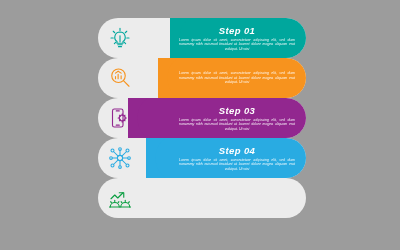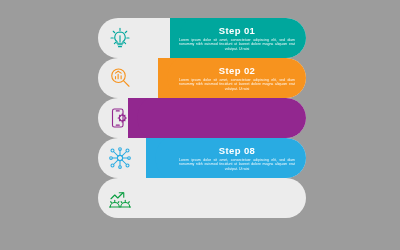--- a/index.html
+++ b/index.html
@@ -1,21 +1,21 @@
 <!DOCTYPE html>
 <html><head>
 <meta charset="utf-8">
 <style>
   html,body{margin:0;padding:0;}
   body{
     width:400px;height:250px;overflow:hidden;
     background:#9c9c9c;
     font-family:"Liberation Sans","DejaVu Sans",sans-serif;
   }
-  #infographic{position:relative;width:400px;height:250px;}
+  #infographic{position:relative;width:400px;height:250px;font-style:italic;}
 
   .row{
     position:absolute;
     left:98px;
     width:208px;
     height:40px;
   }
   .row .pill{
     position:absolute;inset:0;
     background:#ececec;
@@ -96,40 +96,43 @@
     </div>
     <div class="row" style="top: 58px;">
       <div class="pill"></div>
       <div class="panel" style="background: rgb(247, 147, 30); left: 60px;">
         <div class="curve">
           <svg viewBox="0 0 34 40" preserveAspectRatio="none">
             <path d="M34 0 H20 C6 8 6 32 20 40 H34 Z" fill="#F7931E"></path>
           </svg>
         </div>
         <div class="content">
-          <div class="step-title">Step 02</div>
           <div class="step-body">Lorem ipsum dolor sit amet, consectetuer adipiscing elit, sed diam nonummy nibh euismod tincidunt ut laoreet dolore magna aliquam erat volutpat. Ut wisi</div>
         </div>
       </div>
       <div class="icon" style="color: rgb(247, 147, 30);">
         <svg viewBox="0 0 32 32" fill="none" stroke="currentColor" stroke-width="1.5" stroke-linecap="round">
           <circle cx="14" cy="13" r="9"></circle>
           <path d="M20.6 19.6 28 27"></path>
           <path d="M10 17v-3M13.5 17v-6M17.5 17v-4"></path>
           <path d="M10 9.5 13.5 7l4 2.5"></path>
         </svg>
       </div>
     </div>
     <div class="row" style="top: 98px;">
       <div class="pill"></div>
       <div class="panel" style="background: rgb(146, 39, 143); left: 30px;">
         <div class="curve">
           <svg viewBox="0 0 34 40" preserveAspectRatio="none">
             <path d="M34 0 H20 C6 8 6 32 20 40 H34 Z" fill="#92278F"></path>
           </svg>
+        </div>
+        <div class="content">
+          <div class="step-title">Step 03</div>
+          <div class="step-body">Lorem ipsum dolor sit amet, consectetuer adipiscing elit, sed diam nonummy nibh euismod tincidunt ut laoreet dolore magna aliquam erat volutpat. Ut wisi</div>
         </div>
       </div>
       <div class="icon" style="color: rgb(146, 39, 143);">
         <svg viewBox="0 0 32 32" fill="none" stroke="currentColor" stroke-width="1.5" stroke-linecap="round">
           <rect x="6" y="4" width="14" height="24" rx="2.5"></rect>
           <path d="M11 6.5h4"></path>
           <path d="M11 25.5h4"></path>
           <circle cx="19" cy="16" r="4"></circle>
           <path d="M19 10.5v2M19 19.5v2M13.5 16h2M22.5 16h2M15.3 12.3l1.4 1.4M21.3 18.3l1.4 1.4M22.7 12.3l-1.4 1.4M16.7 18.3l-1.4 1.4"></path>
         </svg>
@@ -137,21 +140,21 @@
     </div>
     <div class="row" style="top: 138px;">
       <div class="pill"></div>
       <div class="panel" style="background: rgb(41, 171, 226); left: 48px;">
         <div class="curve">
           <svg viewBox="0 0 34 40" preserveAspectRatio="none">
             <path d="M34 0 H20 C6 8 6 32 20 40 H34 Z" fill="#29ABE2"></path>
           </svg>
         </div>
         <div class="content">
-          <div class="step-title">Step 08</div>
+          <div class="step-title">Step 04</div>
           <div class="step-body">Lorem ipsum dolor sit amet, consectetuer adipiscing elit, sed diam nonummy nibh euismod tincidunt ut laoreet dolore magna aliquam erat volutpat. Ut wisi</div>
         </div>
       </div>
       <div class="icon" style="color: rgb(41, 171, 226);">
         <svg viewBox="0 0 32 32" fill="none" stroke="currentColor" stroke-width="1.4" stroke-linecap="round">
           <circle cx="16" cy="16" r="3.5"></circle>
           <circle cx="6" cy="6" r="2"></circle>
           <circle cx="26" cy="6" r="2"></circle>
           <circle cx="6" cy="26" r="2"></circle>
           <circle cx="26" cy="26" r="2"></circle>

